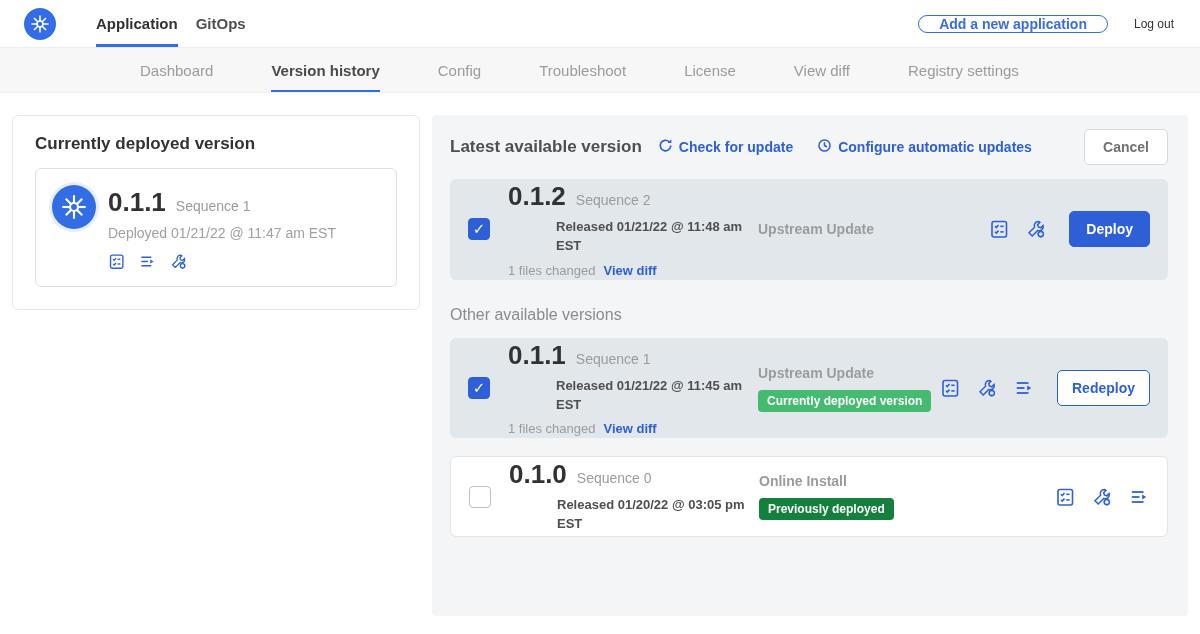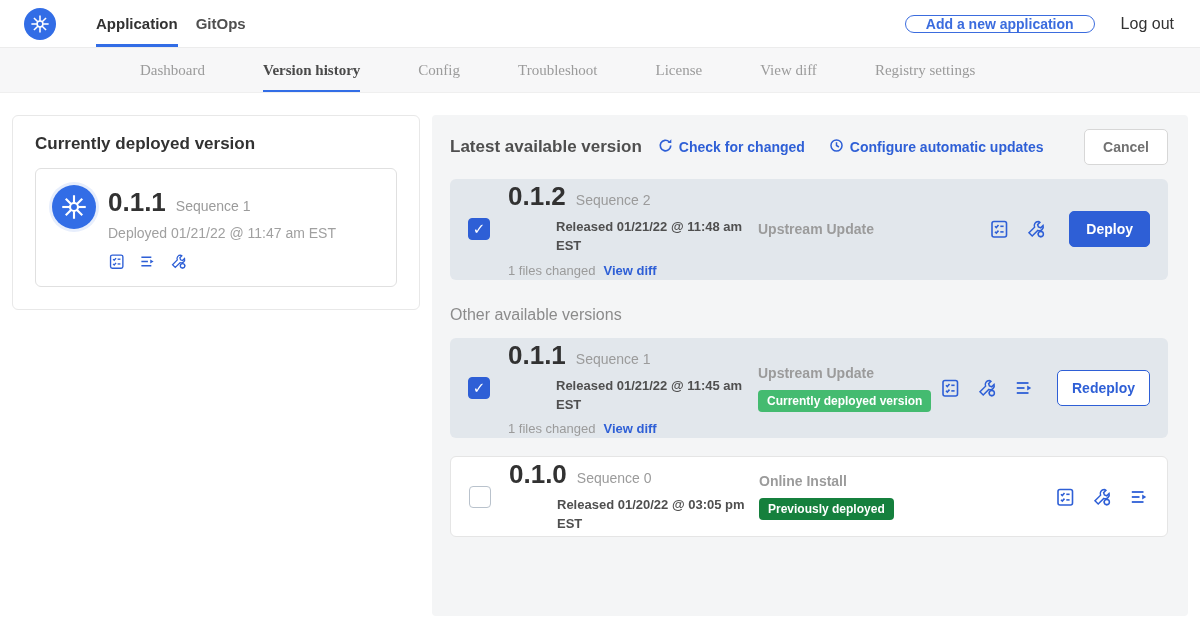--- a/index.html
+++ b/index.html
@@ -37,29 +37,28 @@
     content: ""; position: absolute; left: 0; right: 0; bottom: 0;
     height: 3px; background: #326de6;
   }
   .nav-right { margin-left: auto; display: flex; align-items: center; gap: 26px; }
   .add-app-btn {
     border: 1px solid #3b6cde; color: #3b6cde; background: #fff;
     font-size: 14px; font-weight: bold;
     padding: 0 20px; border-radius: 22px; cursor: pointer;
     font-family: inherit;
   }
-  .logout { font-size: 16px; color: #323232; cursor: pointer; }
+  .logout { font-size: 12px; color: #323232; cursor: pointer; }
 
   
   .subnav {
     height: 45px; background: #f7f7f8;
     display: flex; align-items: stretch;
     padding-left: 140px; gap: 58px;
     border-bottom: 1px solid #efefef;
-    font-family: Liberation Serif, serif;
   }
   .subnav-item {
     display: flex; align-items: center;
     font-size: 15px; color: #9b9b9b; cursor: pointer; position: relative;
   }
   .subnav-item.active { color: #4a4a4a; font-weight: bold; }
   .subnav-item.active::after {
     content: ""; position: absolute; left: 0; right: 0; bottom: 0;
     height: 2px; background: #326de6;
   }
@@ -268,21 +267,21 @@
   </div>
 
   <div class="versions-panel">
 
     <div class="latest-header">
       <span class="latest-title">Latest available version</span>
       <span class="header-link">
         <span><svg viewBox="0 0 16 16" style="width:15px;height:15px">
               <use href="#ico-refresh"></use>
             </svg></span>
-        <span>Check for changed</span>
+        <span>Check for update</span>
       </span>
       <span class="header-link">
         <span><svg viewBox="0 0 16 16" style="width:15px;height:15px">
               <use href="#ico-clock"></use>
             </svg></span>
         <span>Configure automatic updates</span>
       </span>
       <div class="header-actions">
         <button class="btn btn-cancel">Cancel</button>
       </div>

